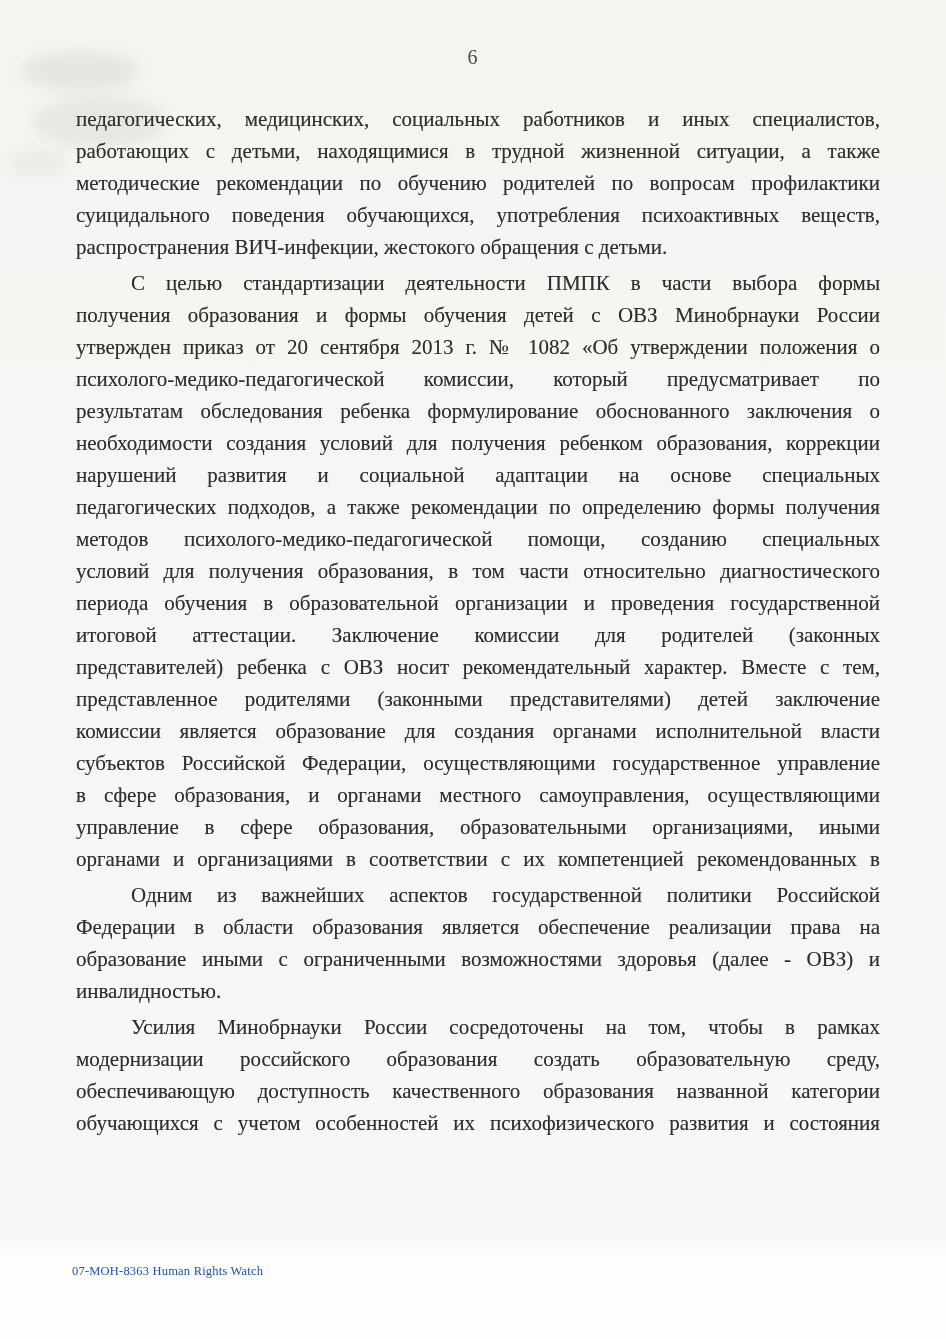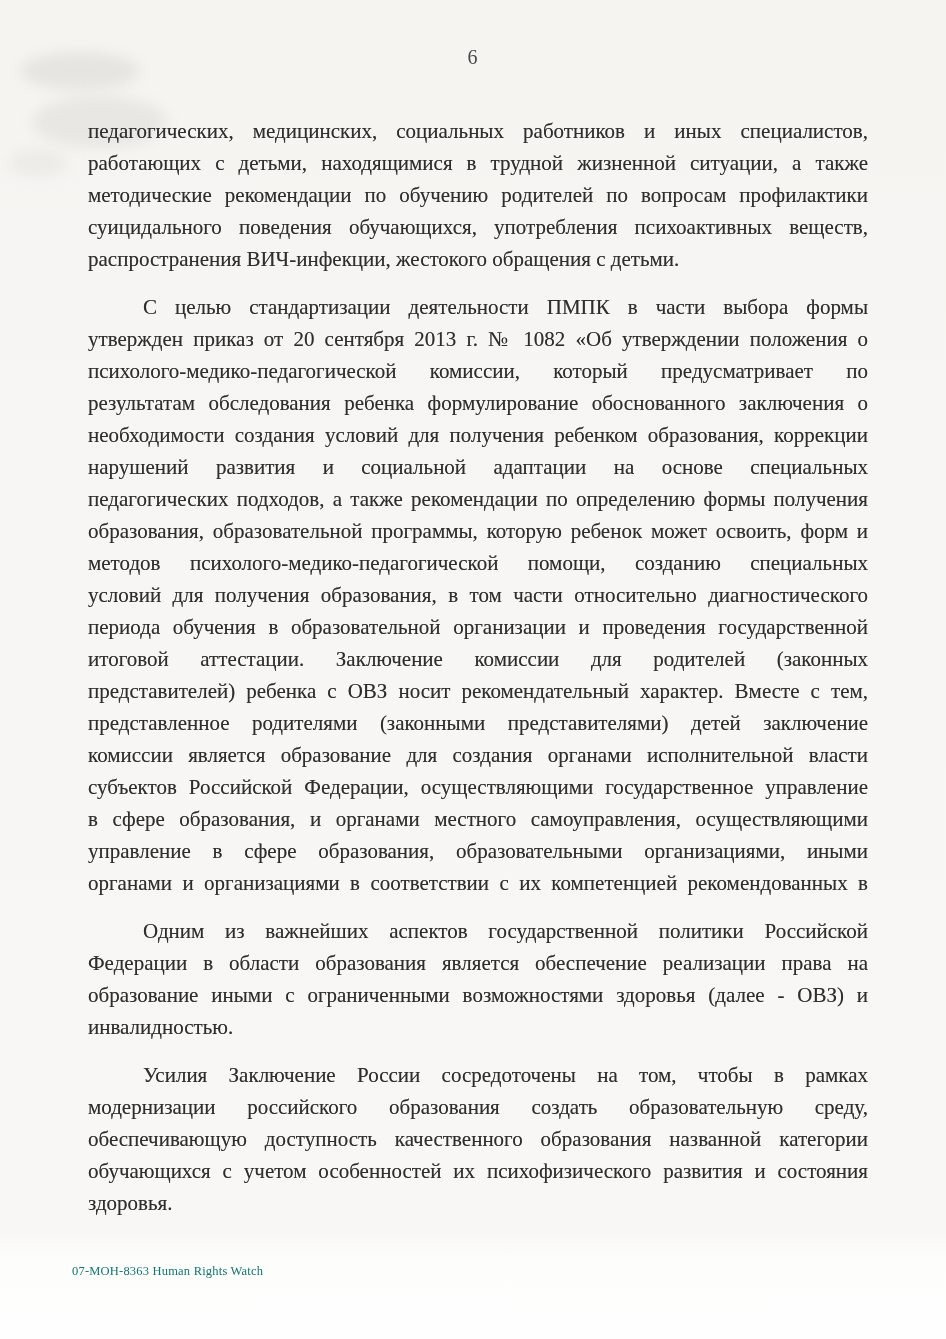--- a/index.html
+++ b/index.html
@@ -36,21 +36,21 @@
     letter-spacing: 1px;
   }
   .document-body {
     position: absolute;
     top: 99px;
     left: 72px;
     width: 812px;
     font-size: 21px;
     text-shadow: 0 0 0.5px rgba(40, 40, 40, 0.45);
   }
-  .paragraph { margin: 16px; }
+  .paragraph { margin: 4px; }
   .line {
     height: 32px;
     line-height: 32px;
     text-align: justify;
     text-align-last: justify;
     white-space: normal;
     overflow: hidden;
   }
   .line.last-line {
     text-align-last: left;
@@ -60,21 +60,21 @@
   }
   .paragraph.heading .line {
     font-weight: bold;
     font-style: italic;
   }
   .footer-stamp {
     position: absolute;
     top: 1264px;
     left: 72px;
     font-size: 12.5px;
-    color: #0f766e;
+    color: #1d4ed8;
     letter-spacing: 0.2px;
   }
 </style>
 </head>
 <body>
 
 <div style="position:absolute; inset:0;">
 
   <div class="scan-artifact smudge-1"></div>
   <div class="scan-artifact smudge-2"></div>
@@ -85,49 +85,48 @@
   <div class="document-body">
       <div class="paragraph">
         <div class="line">педагогических, медицинских, социальных работников и иных специалистов,</div>
         <div class="line">работающих с детьми, находящимися в трудной жизненной ситуации, а также</div>
         <div class="line">методические рекомендации по обучению родителей по вопросам профилактики</div>
         <div class="line">суицидального поведения обучающихся, употребления психоактивных веществ,</div>
         <div class="line last-line">распространения ВИЧ-инфекции, жестокого обращения с детьми.</div>
       </div>
       <div class="paragraph">
         <div class="line indented">С целью стандартизации деятельности ПМПК в части выбора формы</div>
+        <div class="line">получения образования и формы обучения детей с ОВЗ Минобрнауки России</div>
         <div class="line">утвержден приказ от 20 сентября 2013 г. № 1082 «Об утверждении положения о</div>
         <div class="line">психолого-медико-педагогической комиссии, который предусматривает по</div>
         <div class="line">результатам обследования ребенка формулирование обоснованного заключения о</div>
         <div class="line">необходимости создания условий для получения ребенком образования, коррекции</div>
         <div class="line">нарушений развития и социальной адаптации на основе специальных</div>
         <div class="line">педагогических подходов, а также рекомендации по определению формы получения</div>
-        <div class="line">образования, образовательной программы, которую ребенок может освоить, форм и</div>
         <div class="line">методов психолого-медико-педагогической помощи, созданию специальных</div>
         <div class="line">условий для получения образования, в том части относительно диагностического</div>
         <div class="line">периода обучения в образовательной организации и проведения государственной</div>
         <div class="line">итоговой аттестации. Заключение комиссии для родителей (законных</div>
         <div class="line">представителей) ребенка с ОВЗ носит рекомендательный характер. Вместе с тем,</div>
         <div class="line">представленное родителями (законными представителями) детей заключение</div>
         <div class="line">комиссии является образование для создания органами исполнительной власти</div>
         <div class="line">субъектов Российской Федерации, осуществляющими государственное управление</div>
         <div class="line">в сфере образования, и органами местного самоуправления, осуществляющими</div>
         <div class="line">управление в сфере образования, образовательными организациями, иными</div>
         <div class="line">органами и организациями в соответствии с их компетенцией рекомендованных в</div>
       </div>
       <div class="paragraph">
         <div class="line indented">Одним из важнейших аспектов государственной политики Российской</div>
         <div class="line">Федерации в области образования является обеспечение реализации права на</div>
         <div class="line">образование иными с ограниченными возможностями здоровья (далее - ОВЗ) и</div>
         <div class="line last-line">инвалидностью.</div>
       </div>
       <div class="paragraph">
-        <div class="line indented">Усилия Заключение России сосредоточены на том, чтобы в рамках</div>
+        <div class="line indented">Усилия Минобрнауки России сосредоточены на том, чтобы в рамках</div>
         <div class="line">модернизации российского образования создать образовательную среду,</div>
         <div class="line">обеспечивающую доступность качественного образования названной категории</div>
         <div class="line">обучающихся с учетом особенностей их психофизического развития и состояния</div>
-        <div class="line last-line">здоровья.</div>
       </div>
     </div>
 
   <div class="footer-stamp">07-MOH-8363 Human Rights Watch</div>
 
 </div>
 
 </body></html>

